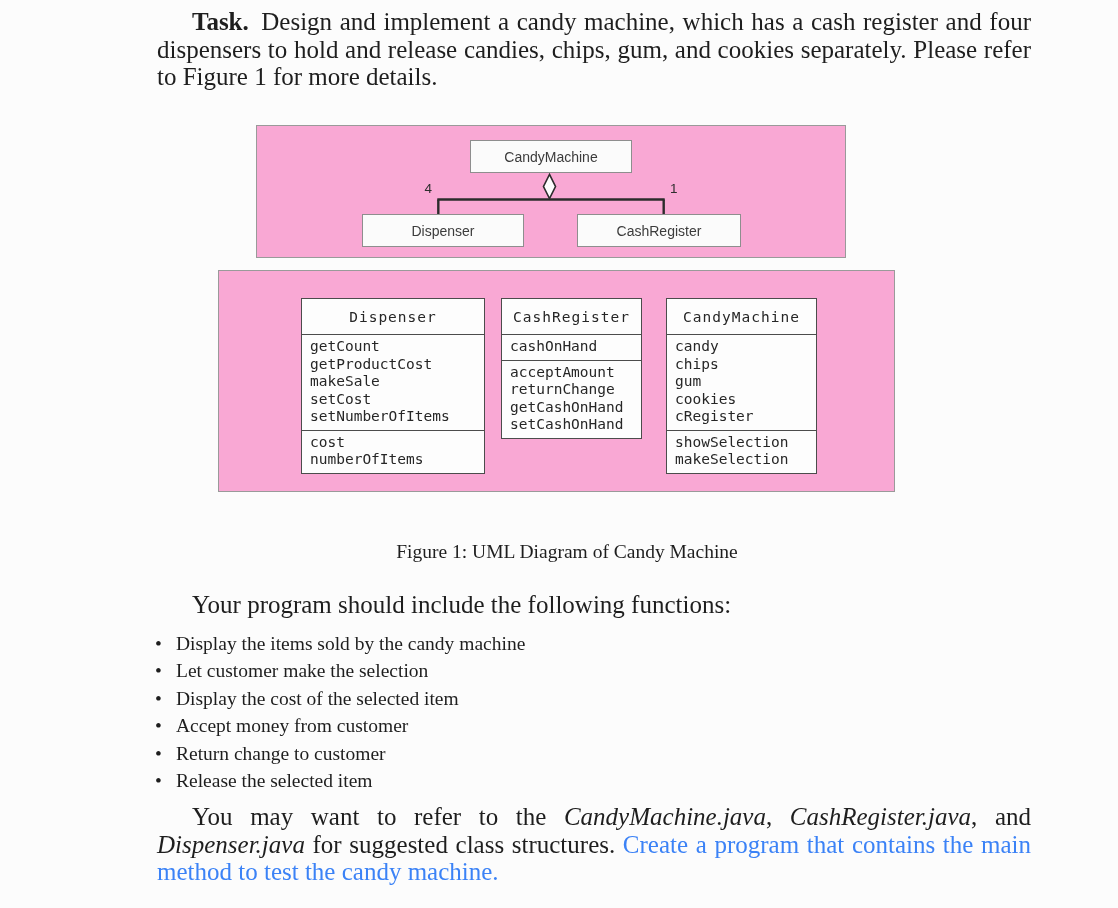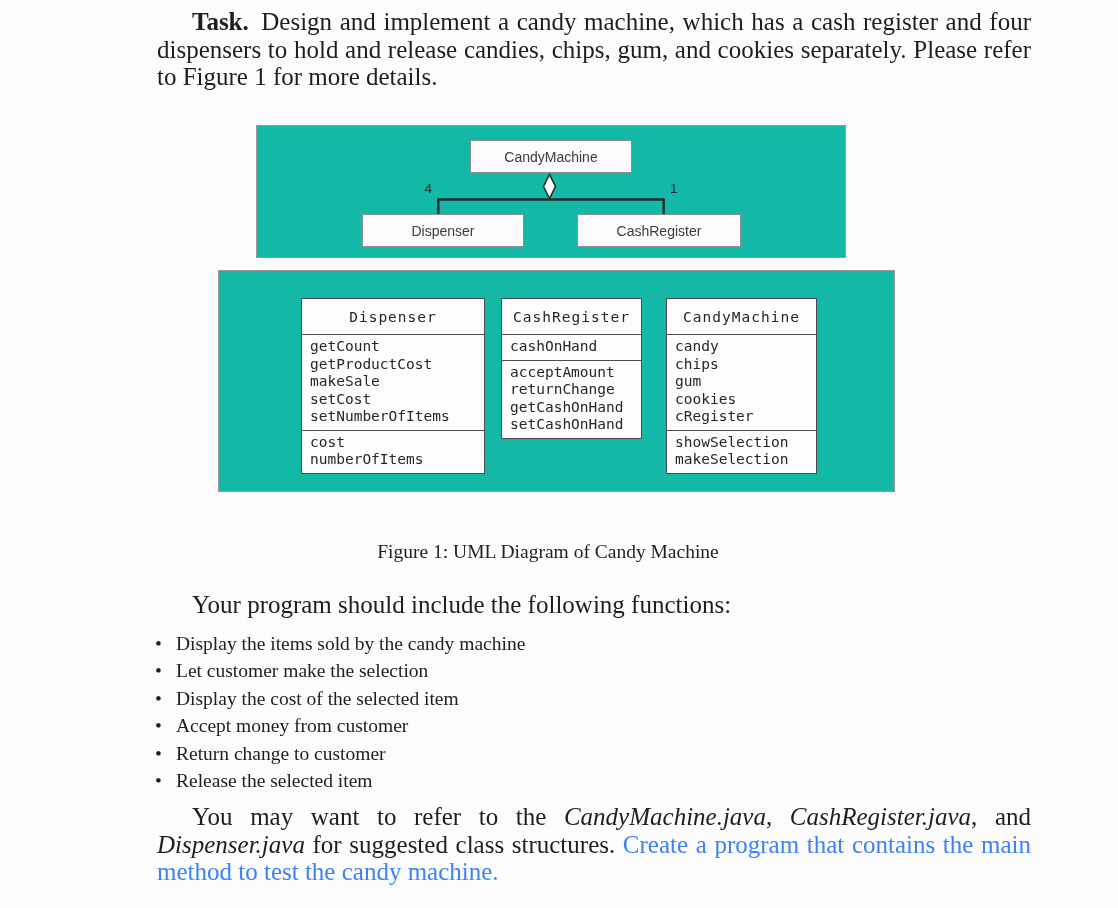--- a/index.html
+++ b/index.html
@@ -23,21 +23,21 @@
     text-indent: 35px;
     margin-left: 37px;
   }
   .bold { font-weight: bold; }
   .italic { font-style: italic; }
   .muted { color: #3b82f6; }
 
   
   .panel {
     position: absolute;
-    background: #14b8a6;
+    background: #f9a8d4;
     border: 1.5px solid #9a9a9a;
   }
   .panel-upper { left: 256px; top: 125px; width: 590px; height: 133px; }
   .panel-lower { left: 218px; top: 270px; width: 677px; height: 222px; }
 
   
   .rel-box {
     position: absolute;
     background: #fbfbfb;
     border: 1px solid #8e8e8e;
@@ -83,21 +83,21 @@
     letter-spacing: 1px;
   }
   .cls-section {
     border-top: 1.5px solid #4c4c4c;
     padding: 3px 8px 4px 8px;
   }
   .cls-section .member { line-height: 17.5px; white-space: nowrap; }
 
   .caption {
     position: absolute;
-    left: 111px;
+    left: 130px;
     top: 541px;
     width: 874px;
     text-align: center;
     font-size: 19.5px;
   }
 
   
   .bullets {
     position: absolute;
     left: 155px;

